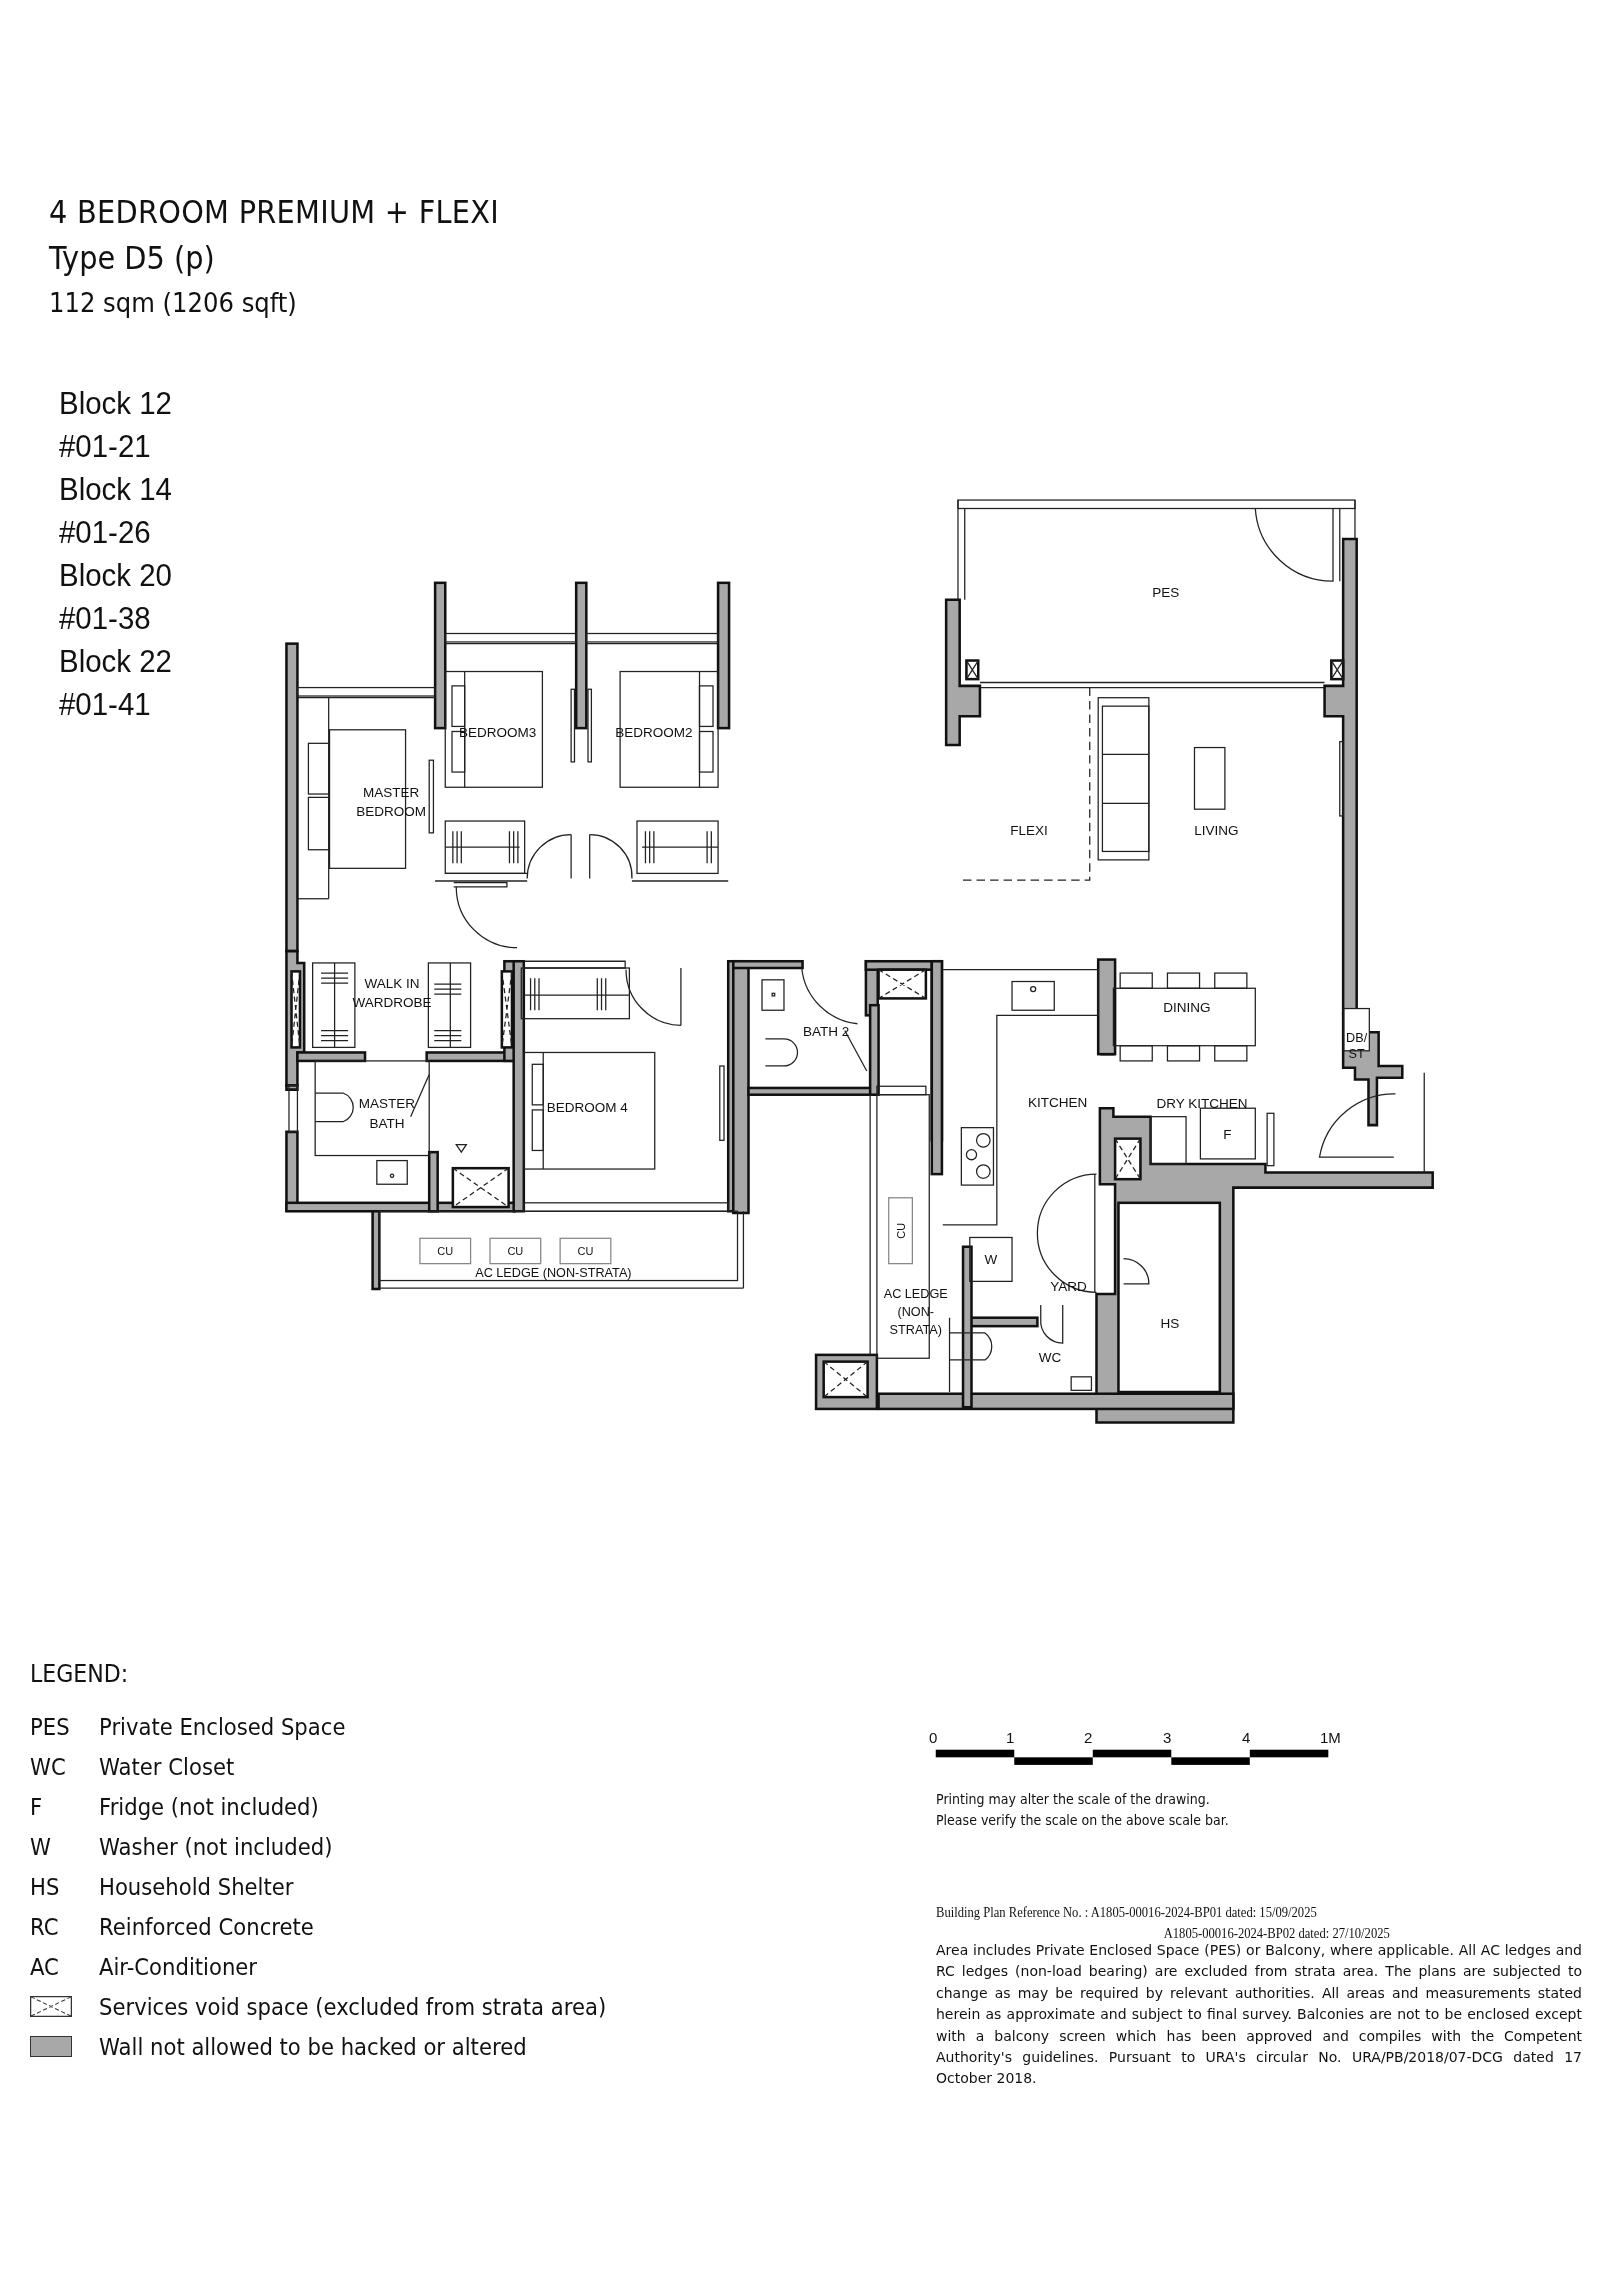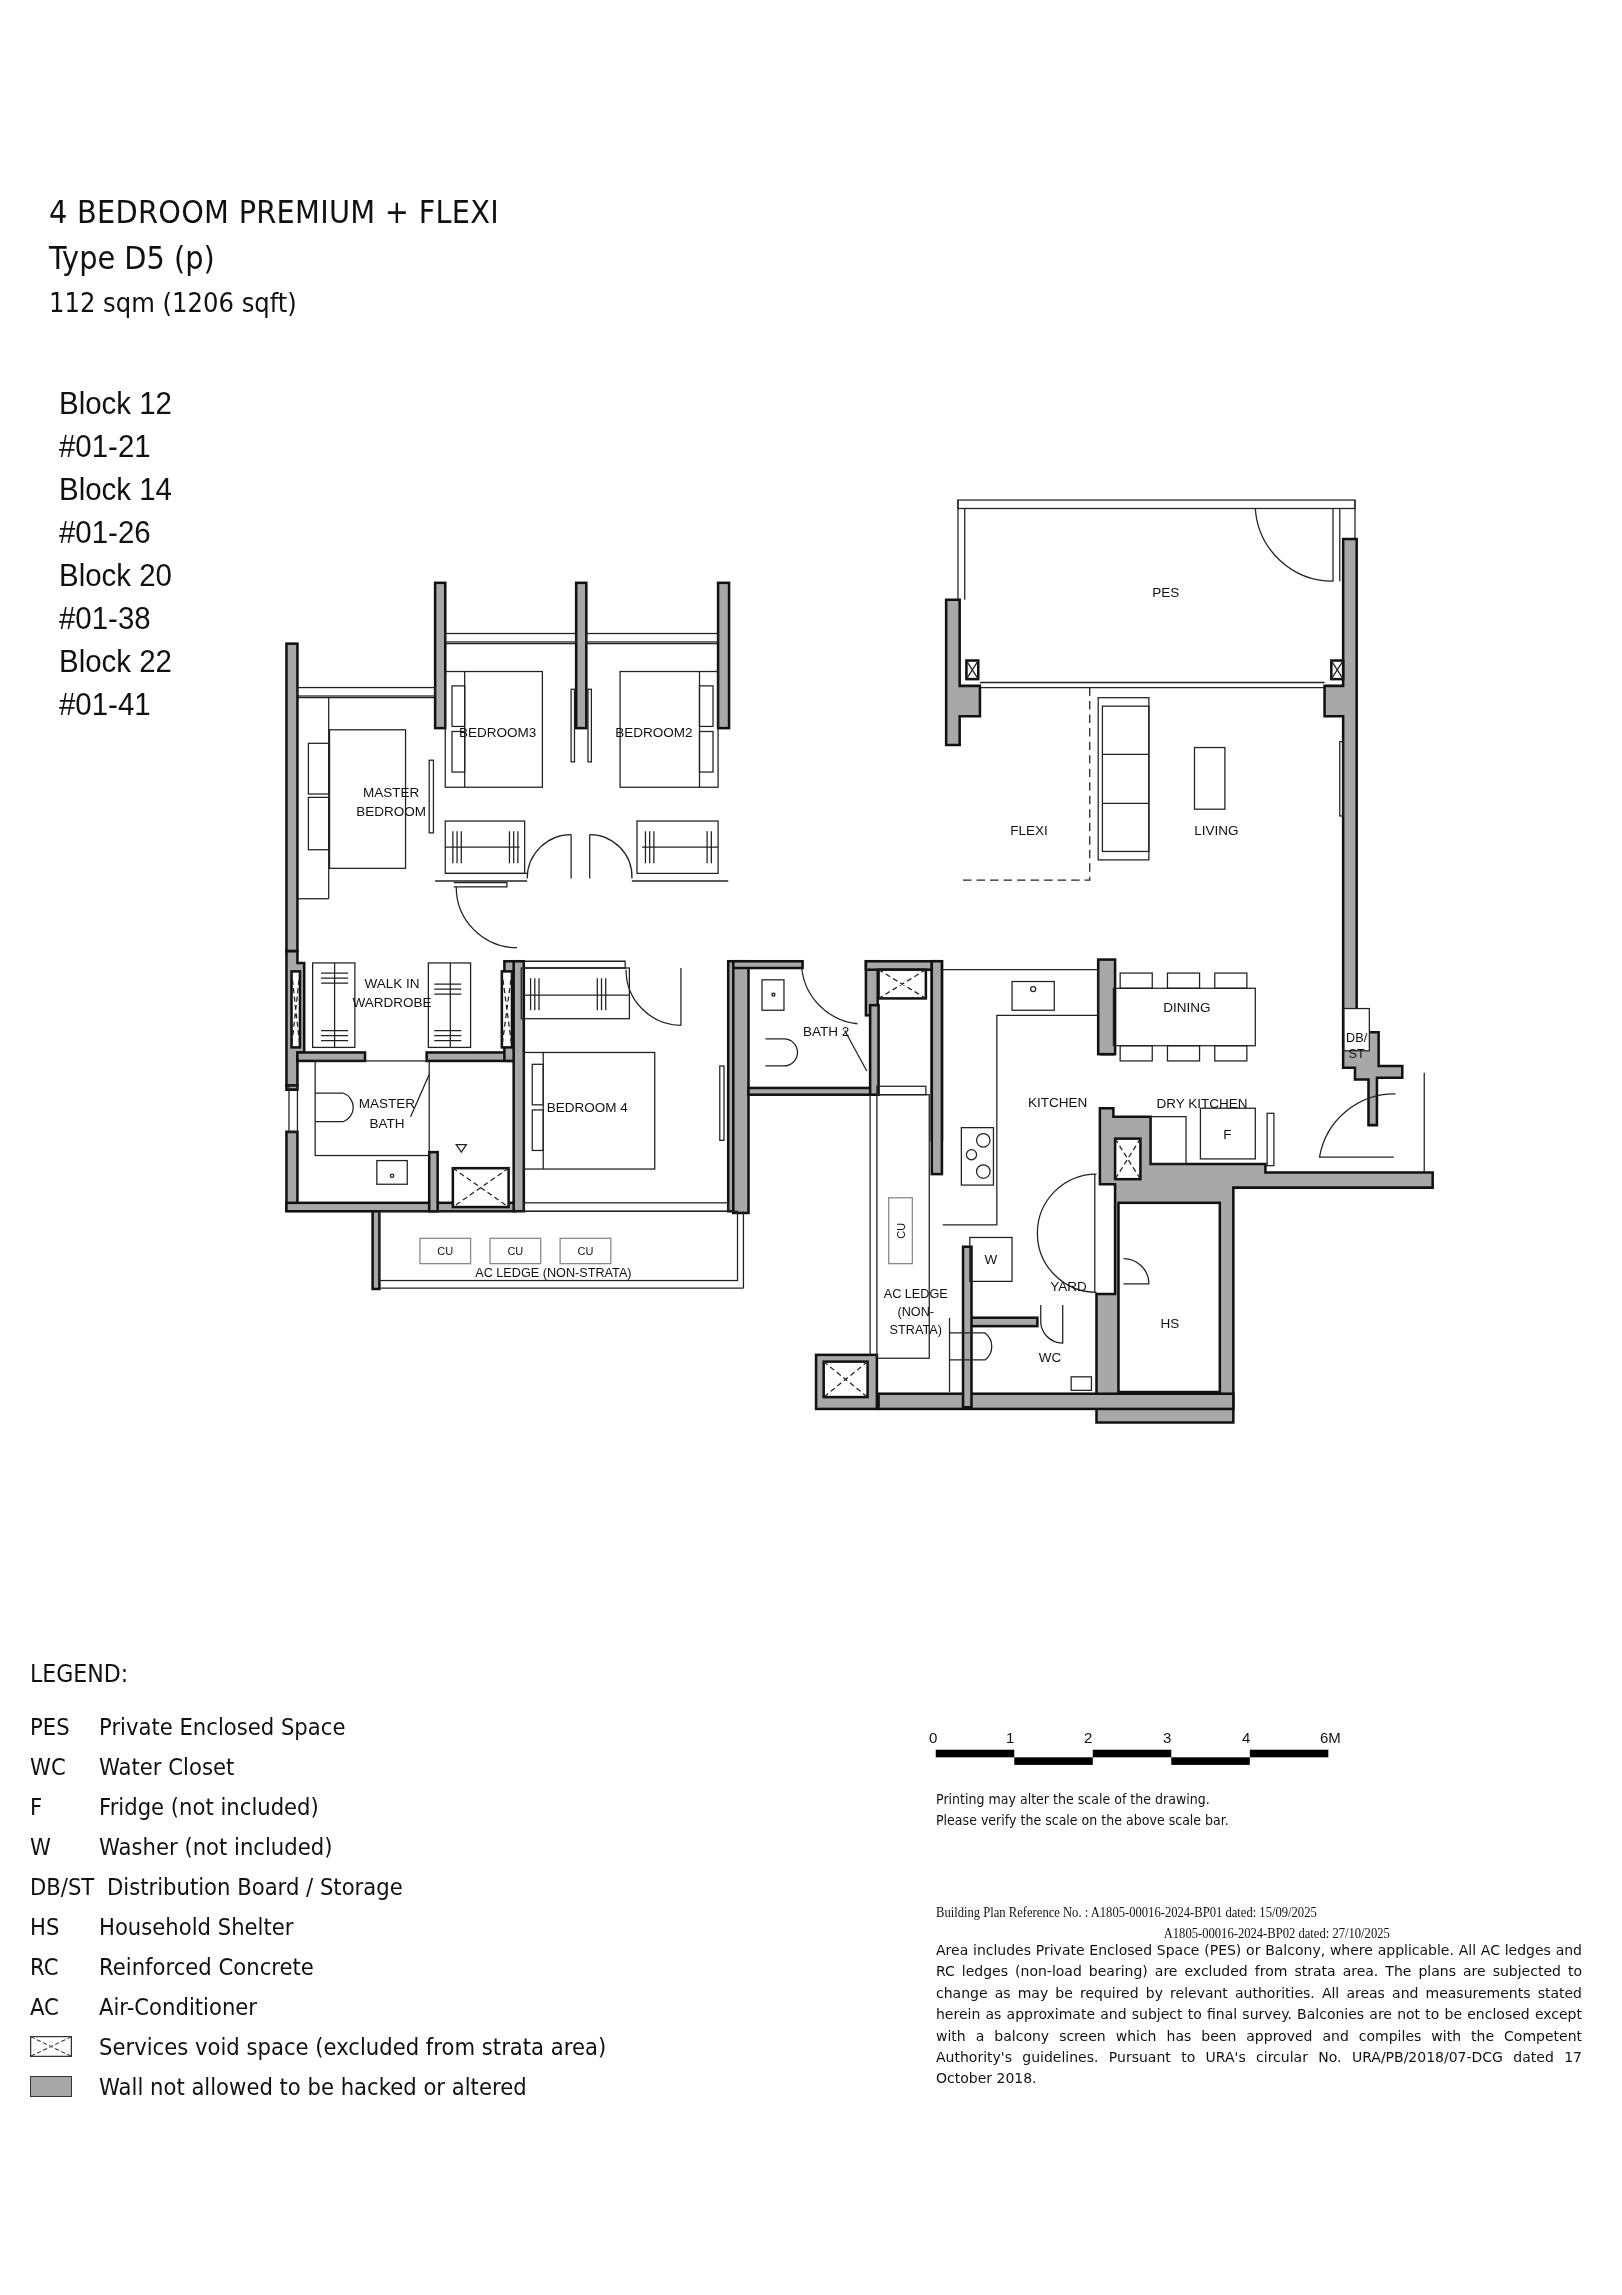--- a/index.html
+++ b/index.html
@@ -345,24 +345,20 @@
     <span class="desc">Water Closet</span>
   </div>
   <div class="legend-row">
     <span class="abbr">F</span>
     <span class="desc">Fridge (not included)</span>
   </div>
   <div class="legend-row">
     <span class="abbr">W</span>
     <span class="desc">Washer (not included)</span>
   </div>
-  <div class="legend-row dbst">
-    <span class="abbr">DB/ST</span>
-    <span class="desc">Distribution Board / Storage</span>
-  </div>
   <div class="legend-row">
     <span class="abbr">HS</span>
     <span class="desc">Household Shelter</span>
   </div>
   <div class="legend-row">
     <span class="abbr">RC</span>
     <span class="desc">Reinforced Concrete</span>
   </div>
   <div class="legend-row">
     <span class="abbr">AC</span>
@@ -383,21 +379,21 @@
   </div>
 </div>
 
 <div class="scalebar">
   <div class="scale-labels">
     <span style="left:0px">0</span>
     <span style="left:77px">1</span>
     <span style="left:155px">2</span>
     <span style="left:234px">3</span>
     <span style="left:313px">4</span>
-    <span style="left:391px">6M</span>
+    <span style="left:391px">1M</span>
   </div>
   <svg width="439" height="22" viewBox="0 0 520 26">
     <rect x="8" y="2" width="93" height="9" fill="#000"></rect>
     <rect x="101" y="11" width="93" height="9" fill="#000"></rect>
     <rect x="194" y="2" width="93" height="9" fill="#000"></rect>
     <rect x="287" y="11" width="93" height="9" fill="#000"></rect>
     <rect x="380" y="2" width="93" height="9" fill="#000"></rect>
   </svg>
 </div>
 

